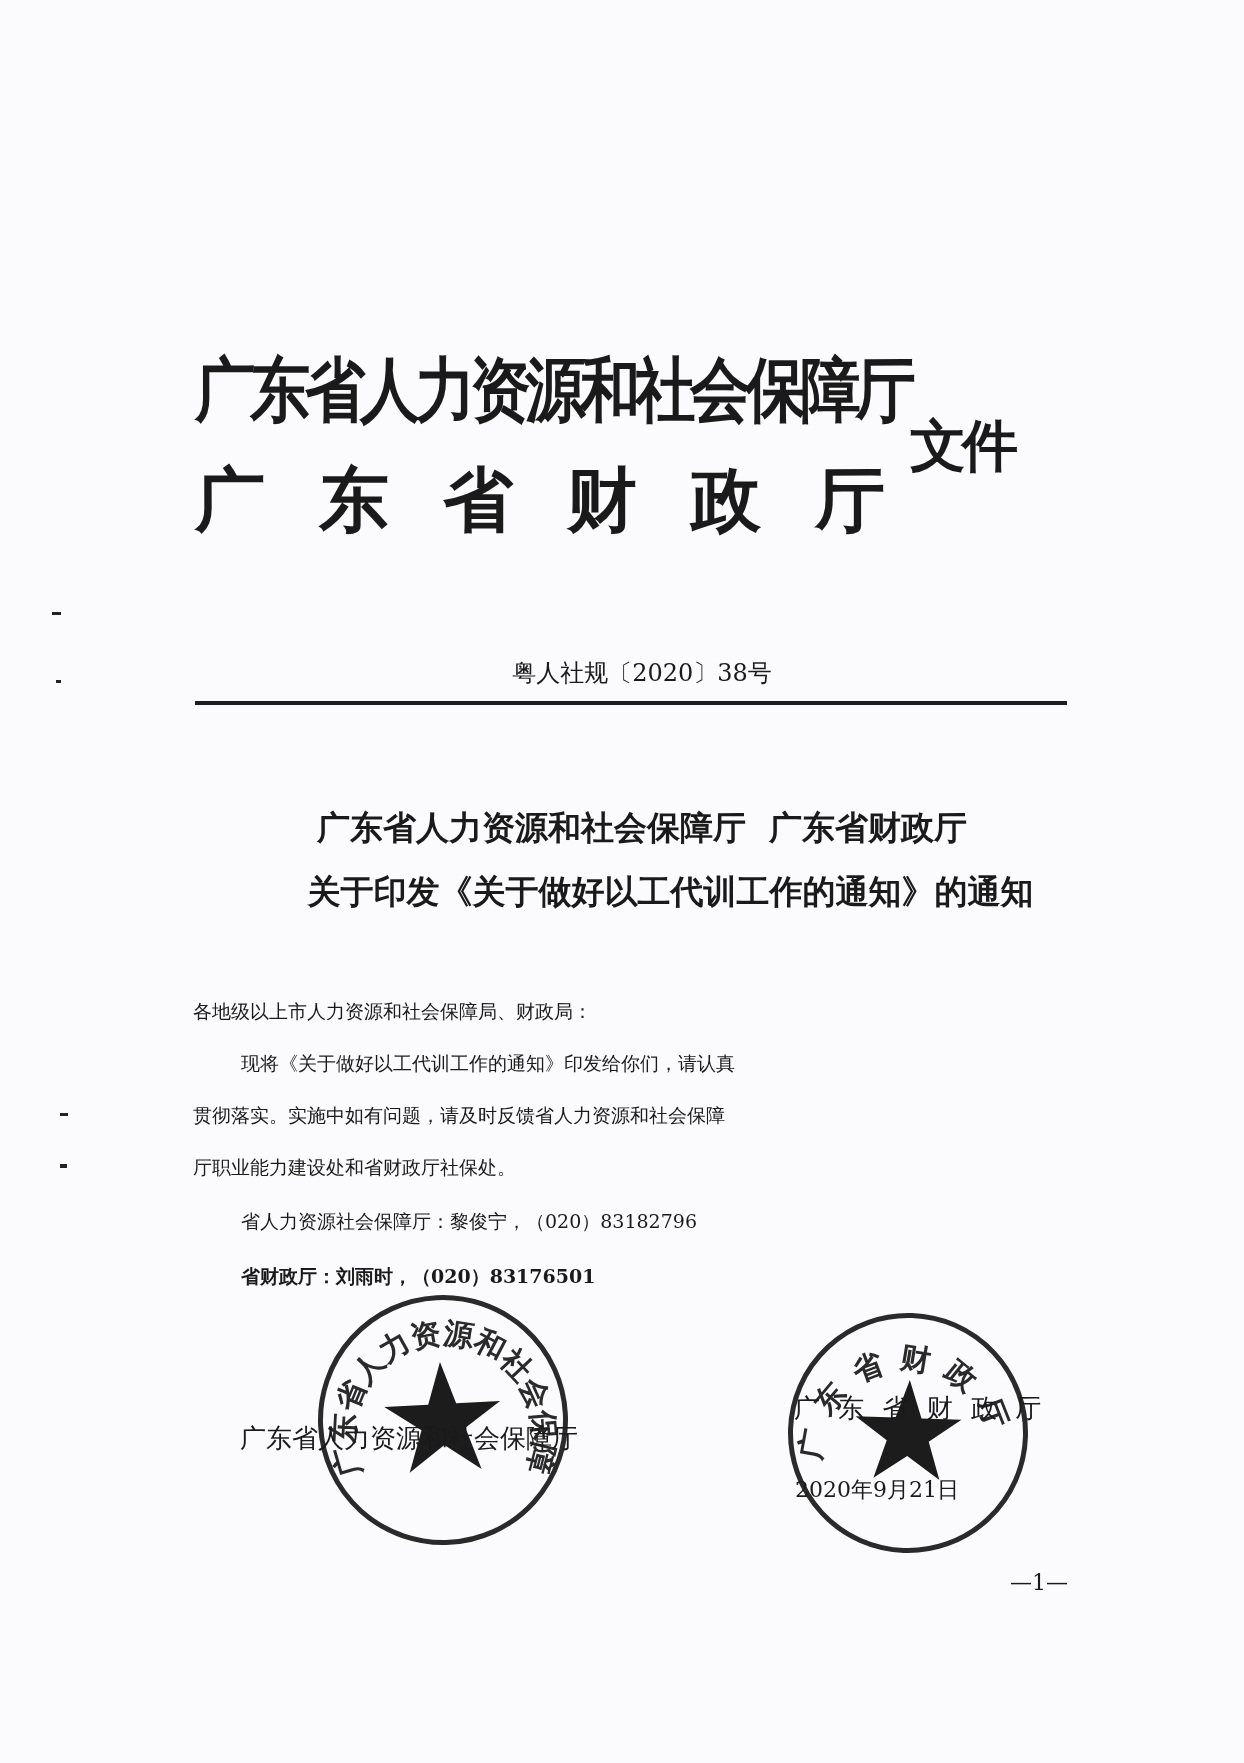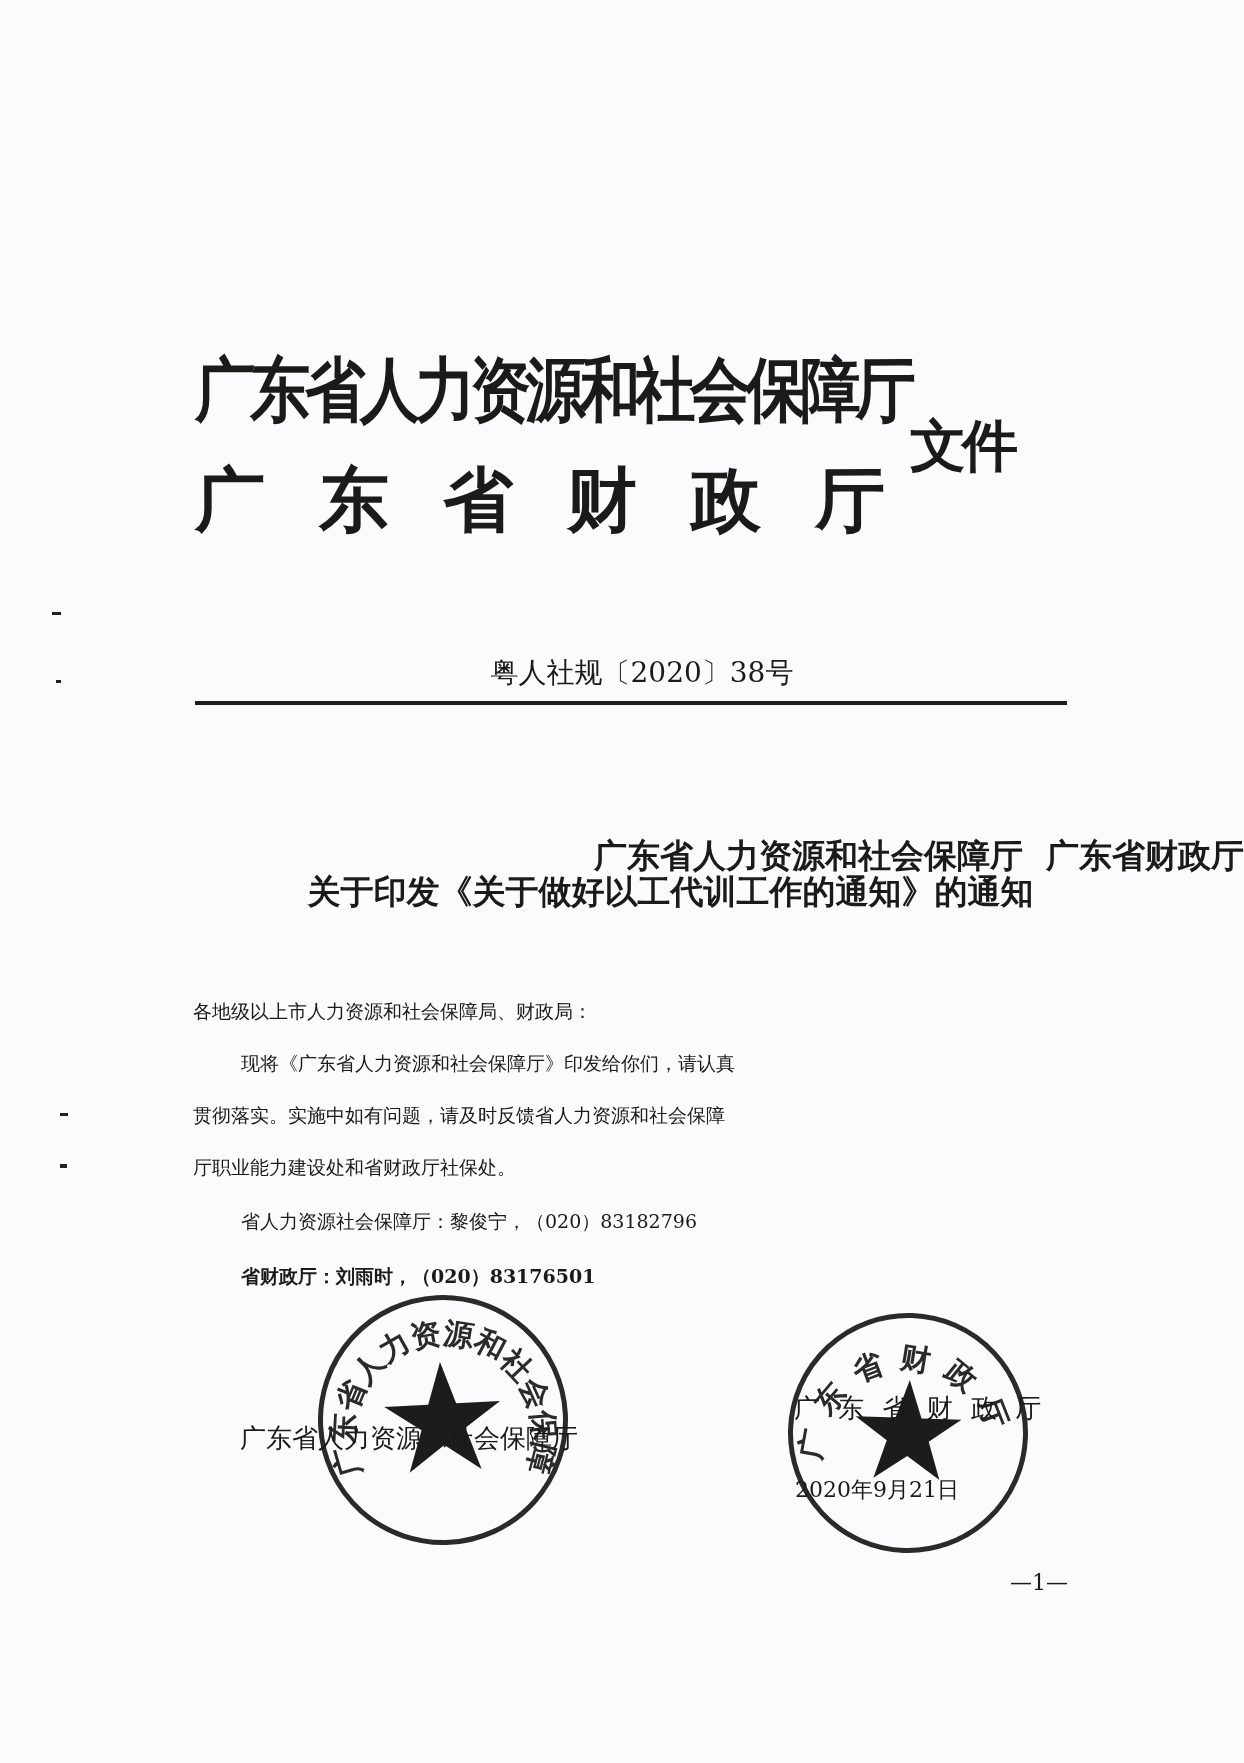--- a/index.html
+++ b/index.html
@@ -20,32 +20,32 @@
   .hdr-line2 {
     left:195px; top:455px; width:690px; font-size:70px; line-height:90px;
     font-weight:bold; display:flex; justify-content:space-between;
   }
   .hdr-wenjian {
     left:910px; top:395px; font-size:56px; line-height:100px; font-weight:bold;
     letter-spacing:-4px;
   }
 
   .doc-number {
-    left:0; width:1244px; top:655px; text-align:center; font-size:28px; line-height:36px;
+    left:0; width:1244px; top:655px; text-align:center; font-size:24px; line-height:36px;
     padding-left:40px; box-sizing:border-box;
   }
   .red-rule {
     left:195px; top:701px; width:872px; height:4px; background:#1e1e1e;
   }
 
   .title {
     left:0; width:1244px; text-align:center; font-weight:bold; font-size:33px;
     line-height:48px; white-space:nowrap;
   }
-  .title-1 { top:832px; padding-left:40px; box-sizing:border-box;text-align:right; }
+  .title-1 { top:804px; padding-left:40px; box-sizing:border-box; }
   .title-2 { top:868px; padding-left:57px; box-sizing:border-box;margin-left:20px; }
 
   .body-text { font-size:19px; line-height:52px; white-space:nowrap; }
   .salutation { left:193px; top:985px; }
   .para1 { left:241px; top:1037px; }
   .para2 { left:193px; top:1089px; }
   .para3 { left:193px; top:1141px; }
   .contact1 { left:241px; top:1195px; }
   .contact2 { left:241px; top:1250px;font-weight:bold; }
 
@@ -78,21 +78,21 @@
 </div>
 <div class="abs hdr-wenjian">文件</div>
 
 <div class="abs doc-number">粤人社规〔2020〕38号</div>
 <div class="abs red-rule"></div>
 
 <div class="abs title title-1" style="white-space:pre;">广东省人力资源和社会保障厅  广东省财政厅</div>
 <div class="abs title title-2">关于印发《关于做好以工代训工作的通知》的通知</div>
 
 <div class="abs body-text salutation">各地级以上市人力资源和社会保障局、财政局：</div>
-<div class="abs body-text para1">现将《广东省人力资源和社会保障厅》印发给你们，请认真</div>
+<div class="abs body-text para1">现将《关于做好以工代训工作的通知》印发给你们，请认真</div>
 <div class="abs body-text para2">贯彻落实。实施中如有问题，请及时反馈省人力资源和社会保障</div>
 <div class="abs body-text para3">厅职业能力建设处和省财政厅社保处。</div>
 <div class="abs body-text contact1">省人力资源社会保障厅：黎俊宁，（020）83182796</div>
 <div class="abs body-text contact2">省财政厅：刘雨时，（020）83176501</div>
 
 <div class="abs seal seal-left">
   <svg viewBox="0 0 240 240">
     <defs>
       <path id="arcL" d="M 40 175 A 90 90 0 1 1 200 175"></path>
     </defs>

